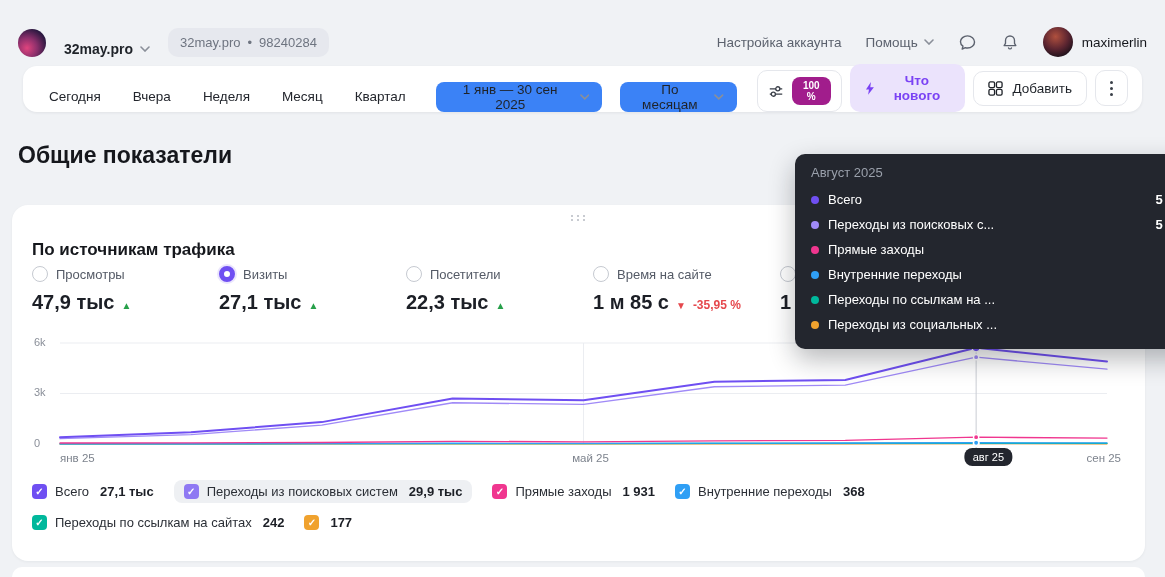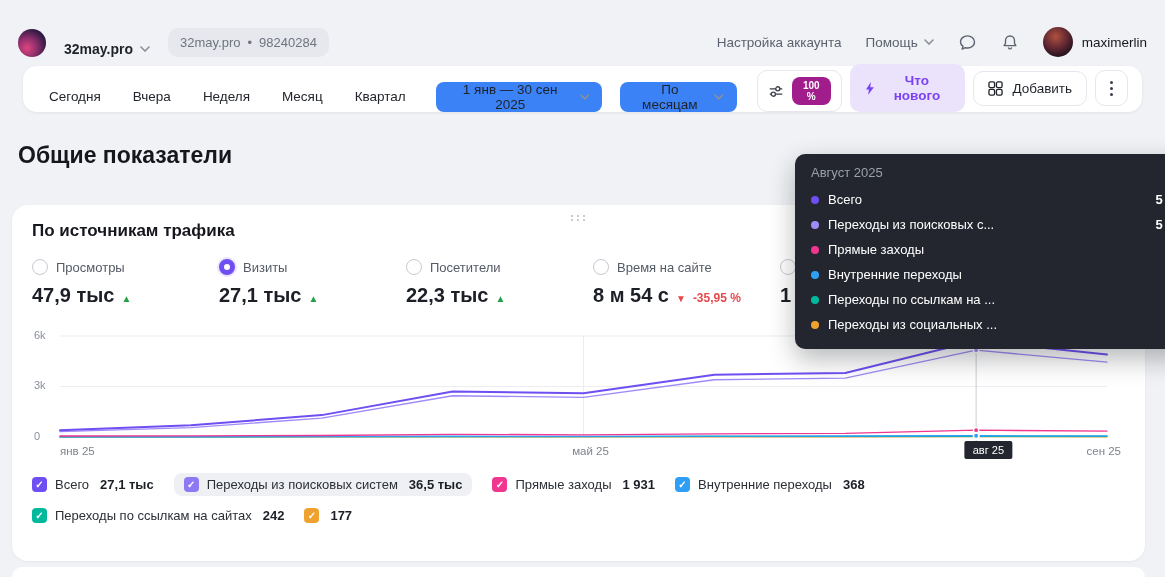--- a/index.html
+++ b/index.html
@@ -38,28 +38,28 @@
   .btn-add{display:flex;align-items:center;gap:9px;background:#fff;border:1px solid #e5e7ec;
         border-radius:10px;padding:9px 14px;font-size:13.5px;cursor:pointer;font-family:inherit;color:#1f2329}
   .btn-kebab{width:36px;height:36px;border:1px solid #e5e7ec;border-radius:10px;background:#fff;
         display:flex;align-items:center;justify-content:center;flex-direction:column;gap:3px;cursor:pointer}
   .btn-kebab i{width:3px;height:3px;border-radius:50%;background:#3a3f48}
 
   
   .page-title{margin:30px 0 0 18px;font-size:23px;font-weight:700;color:#15171c}
 
   .card{position:absolute;left:12px;right:20px;top:205px;height:356px;background:#fff;
-        border-radius:16px;padding:0 20px 14px;box-shadow:0 1px 3px rgba(24,32,48,.05)}
+        border-radius:16px;padding:19px 20px 14px;box-shadow:0 1px 3px rgba(24,32,48,.05)}
   .drag-handle{position:absolute;top:7px;left:50%;transform:translateX(-50%);display:grid;
         grid-template-columns:repeat(3,4px);grid-gap:2px;cursor:grab;padding:3px}
   .drag-handle i{width:2px;height:2px;border-radius:50%;background:#b6bac2}
   .card-title{margin-top:16px;font-size:17px;font-weight:700;color:#15171c}
 
   
-  .metrics{margin-top:18px;display:flex}
+  .metrics{margin-top:6px;display:flex}
   .metric{width:187px;cursor:pointer}
   .metric:last-child{width:auto}
   .metric-head{display:flex;align-items:center;gap:8px;font-size:13px;color:#545a66}
   .radio{width:16px;height:16px;border-radius:50%;border:1.5px solid #c6cad1;background:#fff;flex:none}
   .metric.selected .radio{border:5px solid #6f4ff2;box-shadow:0 0 0 2px rgba(111,79,242,.15)}
   .metric-value{margin-top:9px;font-size:20px;font-weight:600;color:#1c1f26;display:flex;
         align-items:baseline;gap:7px;white-space:nowrap}
   .arrow-up{color:#27a04a;font-size:10px}
   .arrow-down{color:#e5484d;font-size:10px}
   .delta{color:#e5484d;font-size:12px;font-weight:700}
@@ -67,21 +67,21 @@
   
   .chart-block{margin-top:24px}
   .chart-row{display:flex}
   .ylabels{width:28px;height:108px;position:relative;flex:none}
   .ylab{position:absolute;left:2px;transform:translateY(-55%);font-size:11px;color:#8a8f99}
   .ylab.y2{top:5px}.ylab.y1{top:55px}.ylab.y0{top:106px}
   .chart-area{flex:1;height:108px;position:relative;margin-right:18px}
   .chart-area svg{display:block;width:100%;height:108px;overflow:visible}
   .xaxis{margin-left:28px;margin-right:4px;position:relative;height:24px}
   .xlab{position:absolute;top:6px;font-size:11.5px;color:#7d838d;white-space:nowrap}
-  .xlab.badge{top:2px;background:#23262e;color:#fff;border-radius:2px;padding:3px 8px;font-size:11px}
+  .xlab.badge{top:2px;background:#23262e;color:#fff;border-radius:8px;padding:3px 8px;font-size:11px}
 
   
   .legend{margin-top:10px;display:flex;flex-wrap:wrap;column-gap:20px;row-gap:8px;align-items:center}
   .leg{display:flex;align-items:center;gap:8px;font-size:13px;color:#2b2f36;padding:4px 0;
         border-radius:8px;cursor:pointer}
   .leg.hl{background:#eef0f3;padding:4px 10px}
   .checkbox{width:15px;height:15px;border-radius:4px;display:flex;align-items:center;
         justify-content:center;color:#fff;font-size:10px;font-weight:700;flex:none}
   .leg-value{font-weight:700;margin-left:3px;color:#1c1f26}
 
@@ -238,21 +238,21 @@
           <span>22,3 тыс</span>
           <span class="arrow-up">▲</span>
         </div>
     </div>
     <div class="metric">
       <div class="metric-head">
           <span class="radio"></span>
           <span>Время на сайте</span>
         </div>
       <div class="metric-value">
-          <span>8 м 54 с</span>
+          <span>1 м 85 с</span>
           <span class="arrow-down">▼</span>
           <span class="delta">-35,95 %</span>
         </div>
     </div>
     <div class="metric">
       <div class="metric-head">
           <span class="radio"></span>
           <span>П</span>
         </div>
       <div class="metric-value">
@@ -300,21 +300,21 @@
 
   <div class="legend">
     <div class="leg">
       <span class="checkbox" style="background: rgb(111, 79, 242);">✓</span>
       <span>Всего</span>
       <span class="leg-value">27,1 тыс</span>
     </div>
     <div class="leg hl">
       <span class="checkbox" style="background: rgb(143, 121, 243);">✓</span>
       <span>Переходы из поисковых систем</span>
-      <span class="leg-value">36,5 тыс</span>
+      <span class="leg-value">29,9 тыс</span>
     </div>
     <div class="leg">
       <span class="checkbox" style="background: rgb(240, 54, 143);">✓</span>
       <span>Прямые заходы</span>
       <span class="leg-value">1 931</span>
     </div>
     <div class="leg">
       <span class="checkbox" style="background: rgb(47, 159, 245);">✓</span>
       <span>Внутренние переходы</span>
       <span class="leg-value">368</span>

